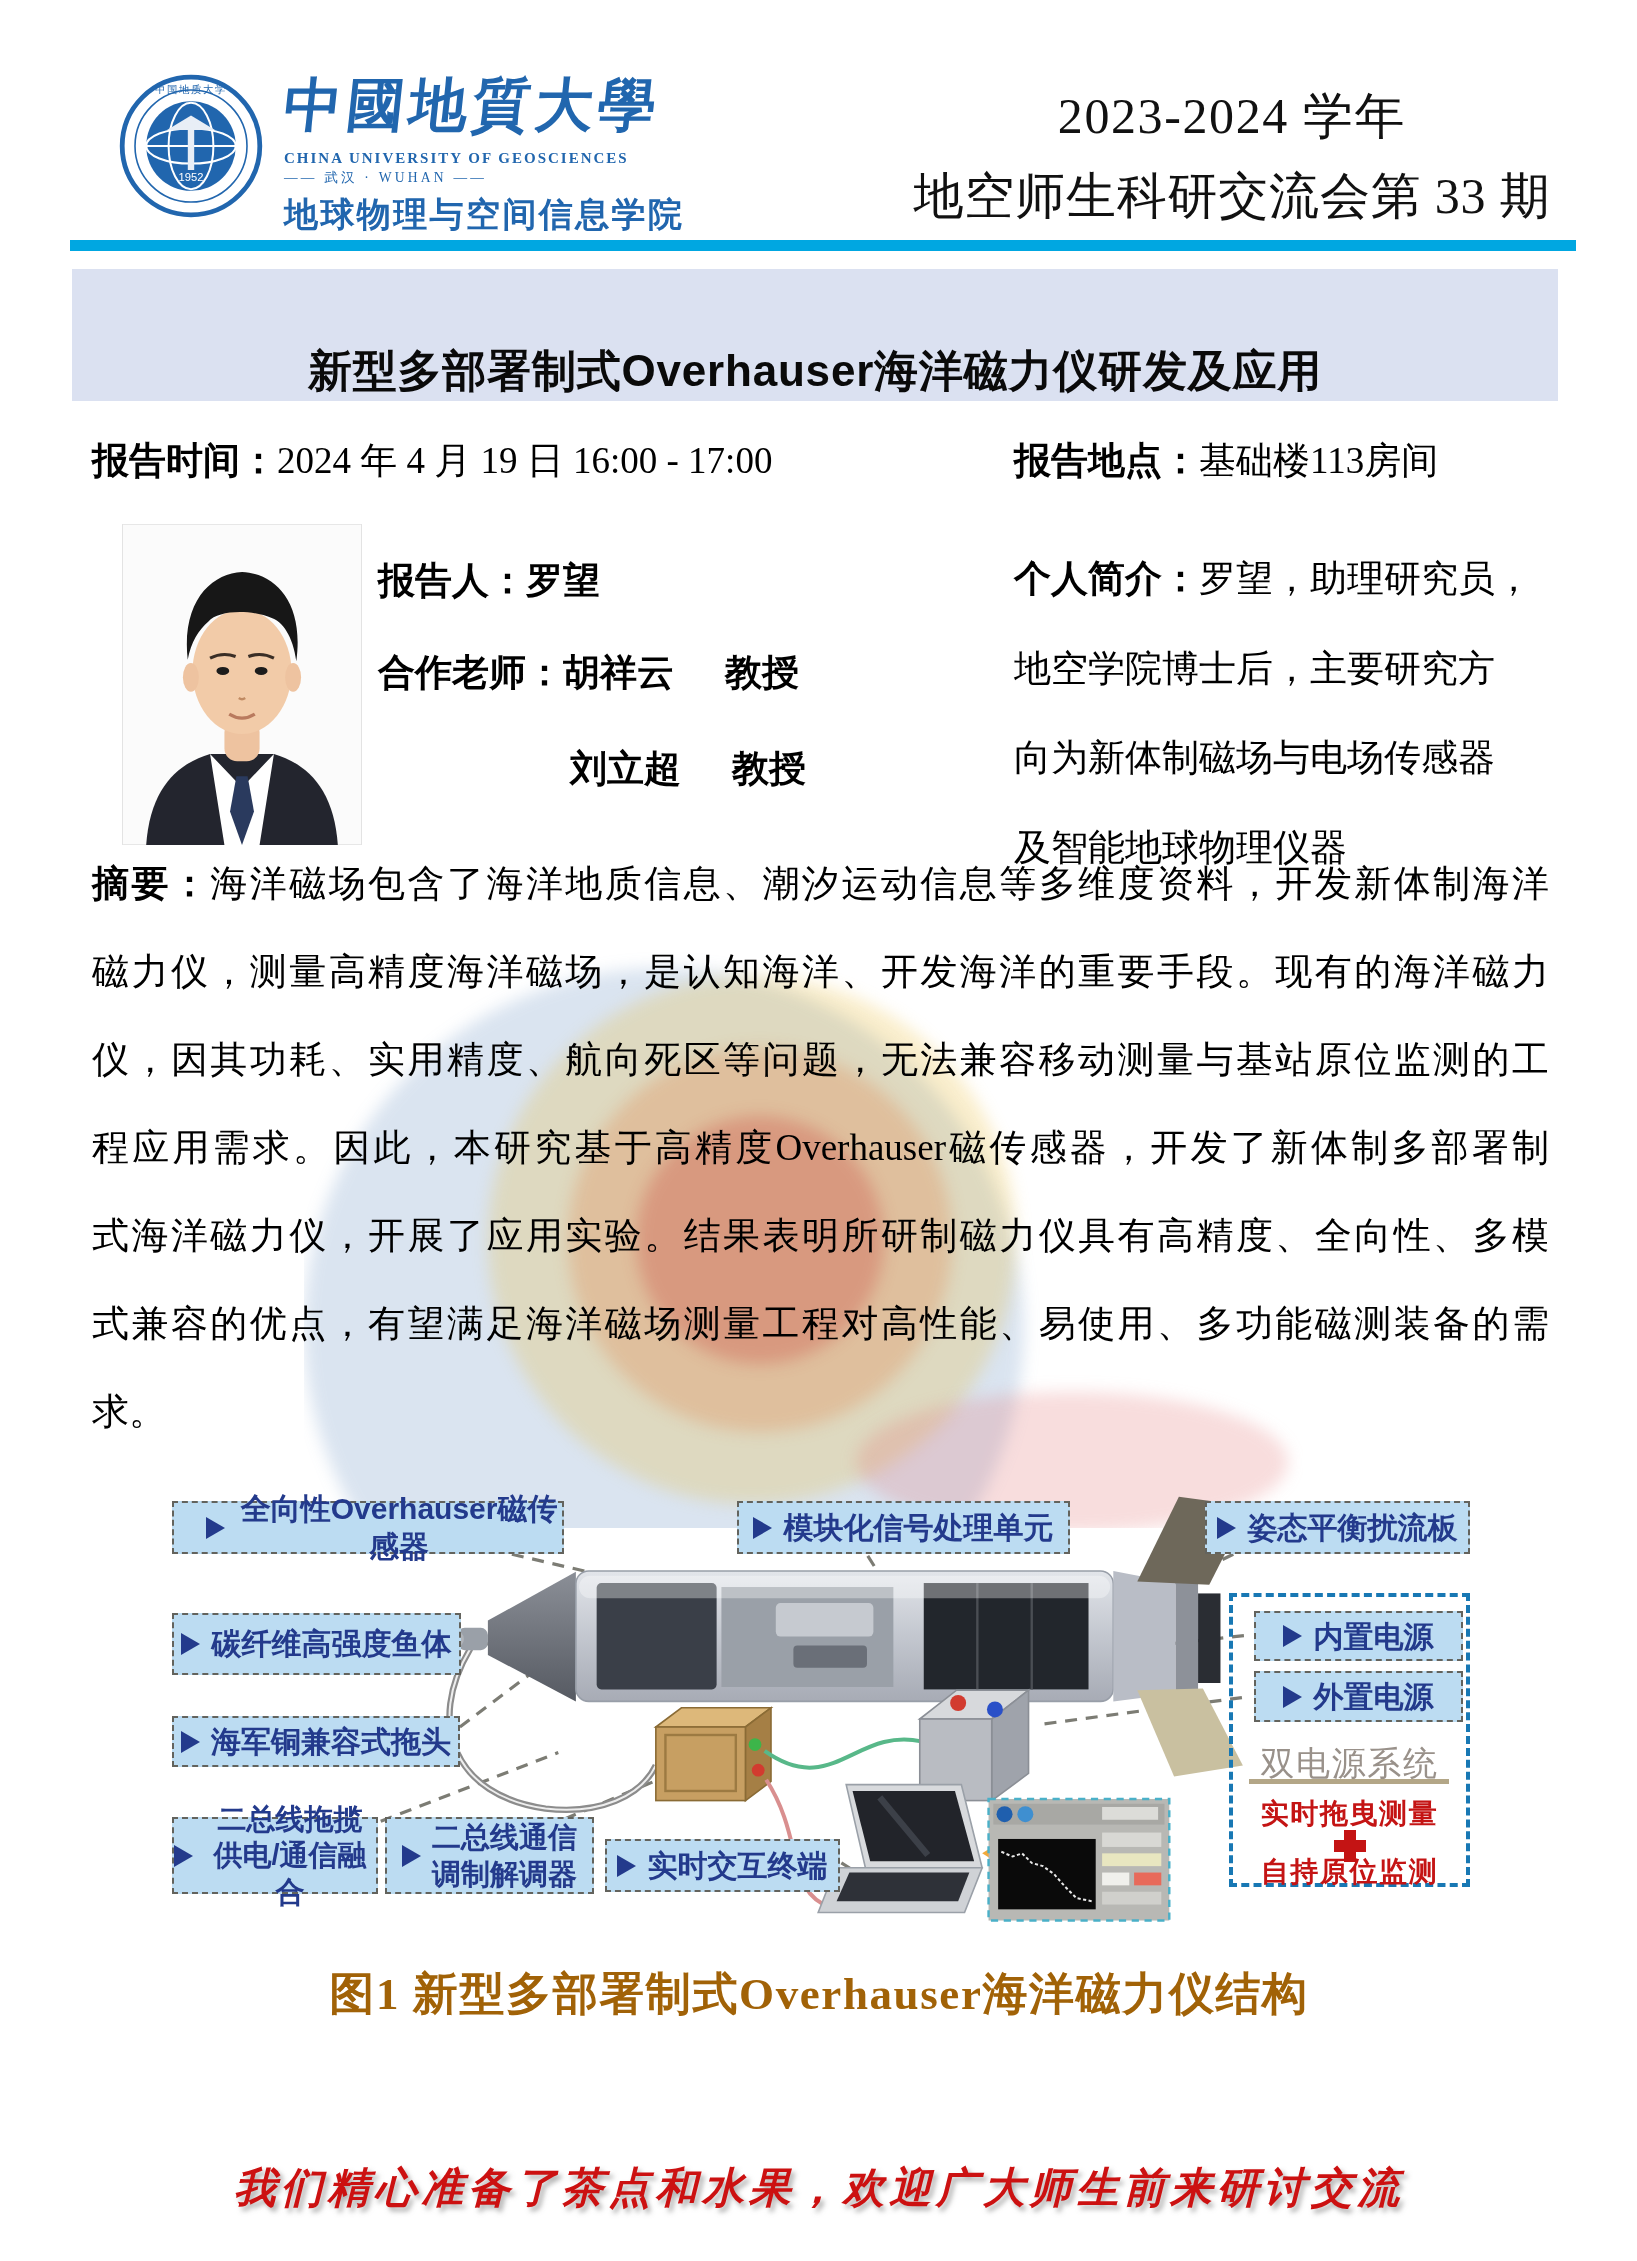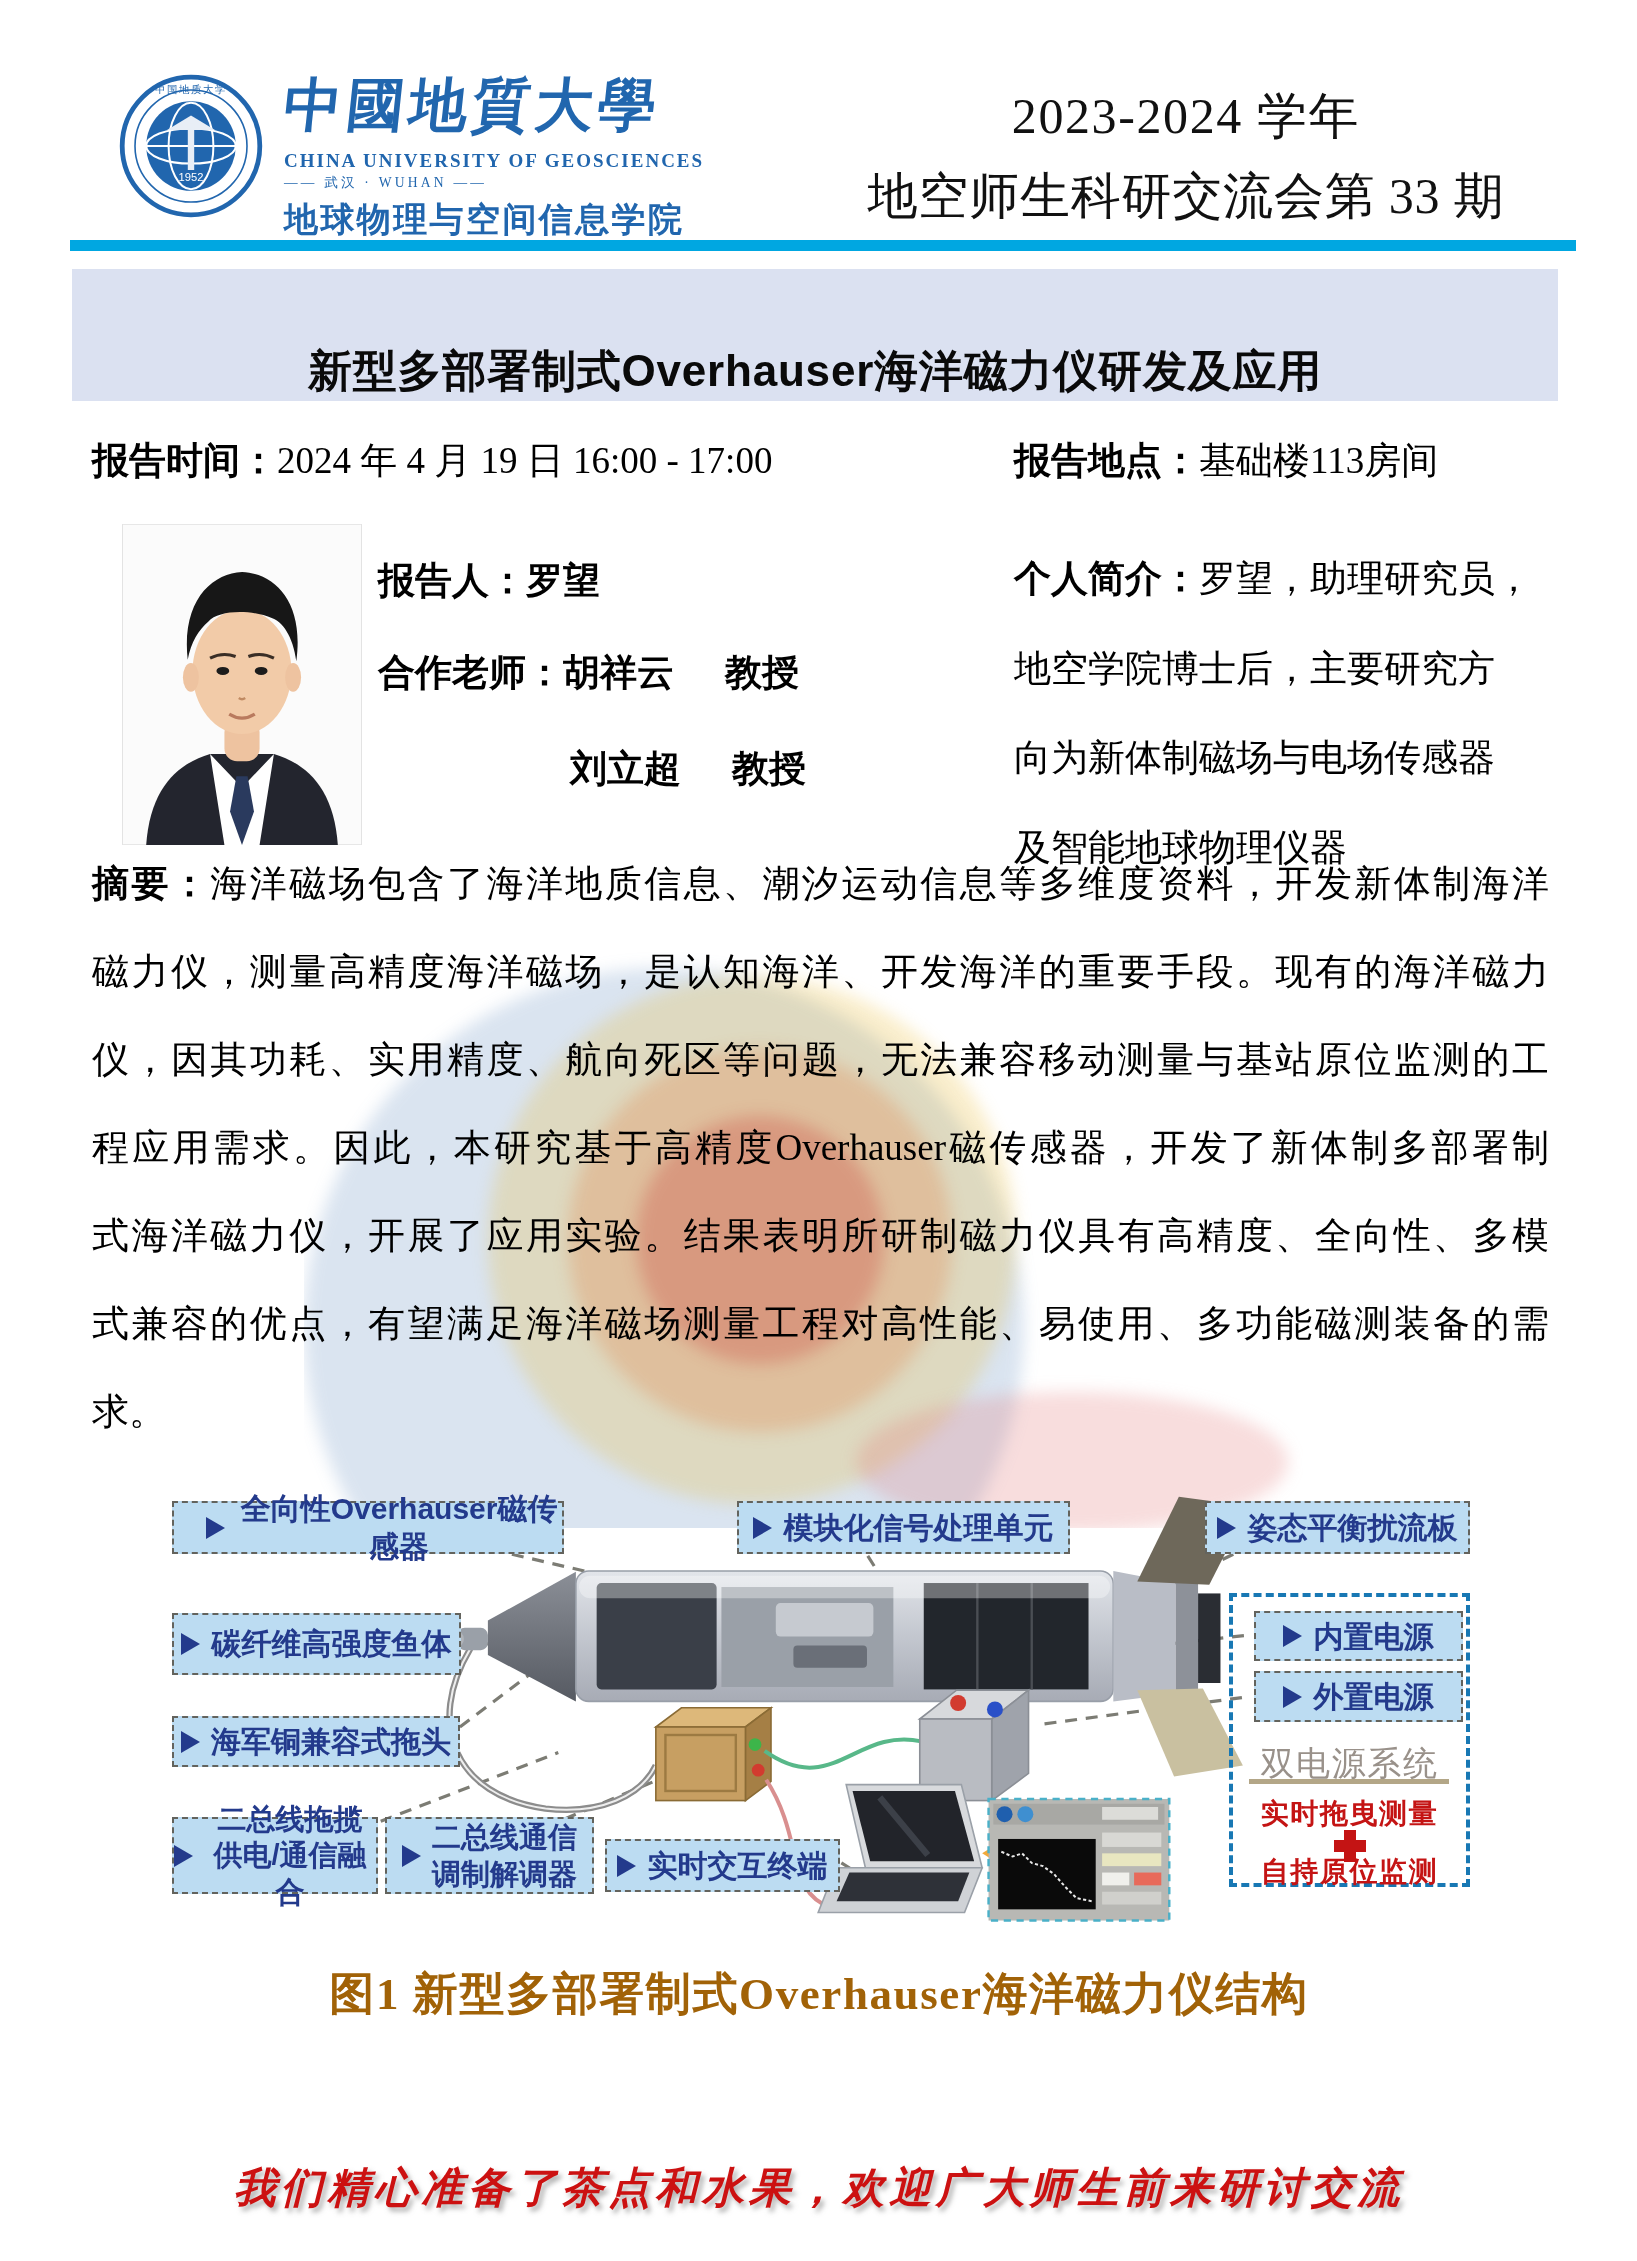--- a/index.html
+++ b/index.html
@@ -8,21 +8,21 @@
     position:relative; width:1638px; height:2261px; background:#ffffff;
     margin:0 auto; overflow:hidden;
     font-family:"Liberation Serif", serif;
   }
   .abs { position:absolute; }
 
   
   .logo-text div { color:var(--brand-blue,#2166ae); }
   .logo-cn { font-family:"Liberation Serif",serif; font-weight:900; font-size:58px;
              letter-spacing:4.8px; transform:skewX(-6deg); }
-  .logo-en { font-family:"Liberation Serif",serif; font-weight:700; font-size:19px; letter-spacing:2px; margin-top:4.8px;}
+  .logo-en { font-family:"Liberation Serif",serif; font-weight:700; font-size:15px; letter-spacing:2px; margin-top:4.8px;}
   .logo-city { font-size:13.6px; color:#7f9ec3; letter-spacing:3.2px; margin-top:2.4px; }
   .logo-college { font-family:"Liberation Sans",sans-serif; font-weight:700; font-size:34px; letter-spacing:2.4px; margin-top:4.8px;}
   .session { text-align:center; font-family:"Liberation Serif",serif; color:#111; }
   .session .l1 { font-size:50px; letter-spacing:1.6px; }
   .session .l2 { font-size:50px; margin-top:12.8px; letter-spacing:0.8px; }
 
   .cyan-bar { background:var(--cyan-bar,#00a7e1); }
   .banner { background:var(--banner-bg,#dbe1f1); display:flex; align-items:flex-end; justify-content:center; }
   .banner span { font-family:"Liberation Sans",sans-serif; font-weight:800; font-size:44px; color:#0a0a0a; letter-spacing:0.8px; }
 
@@ -92,21 +92,21 @@
       <text x="90" y="24" text-anchor="middle" font-family="Liberation Serif, serif" font-size="13" fill="#2166ae" letter-spacing="2">中国地质大学</text>
     </svg>
   </div>
   <div class="abs logo-text" style="left:284px; top:67px;">
     <div class="logo-cn">中國地質大學</div>
     <div class="logo-en">CHINA UNIVERSITY OF GEOSCIENCES</div>
     <div class="logo-city">—— 武汉 · WUHAN ——</div>
     <div class="logo-college">地球物理与空间信息学院</div>
   </div>
 
-  <div class="abs session" style="left:818px; top:83px; width:736px;">
+  <div class="abs session" style="left:864px; top:83px; width:736px;">
     <div class="l1">2023-2024 学年</div>
     <div class="l2">地空师生科研交流会第 33 期</div>
   </div>
 
   <div class="abs cyan-bar" style="left:70px; top:240px; width:1506px; height:11.2px;"></div>
 
   <div class="abs banner" style="left:72px; top:269px; width:1486px; height:132px;">
     <span>新型多部署制式Overhauser海洋磁力仪研发及应用</span>
   </div>
 

